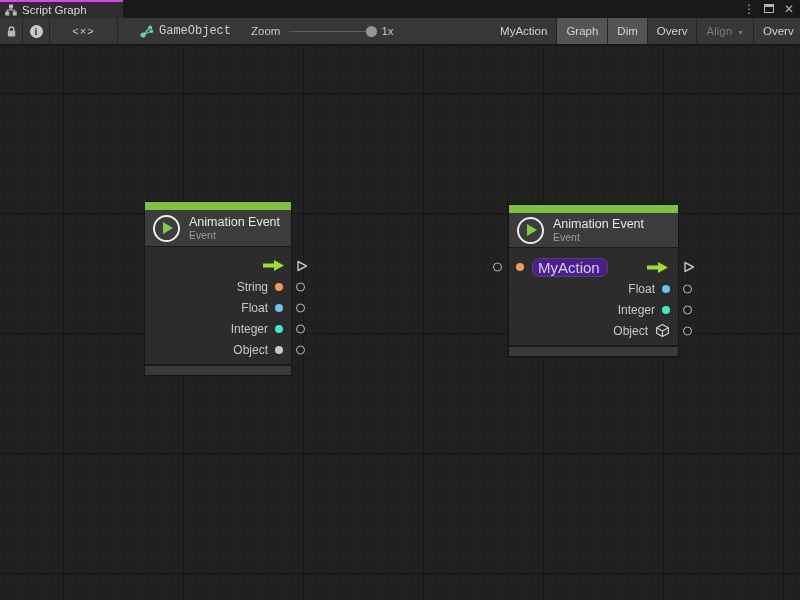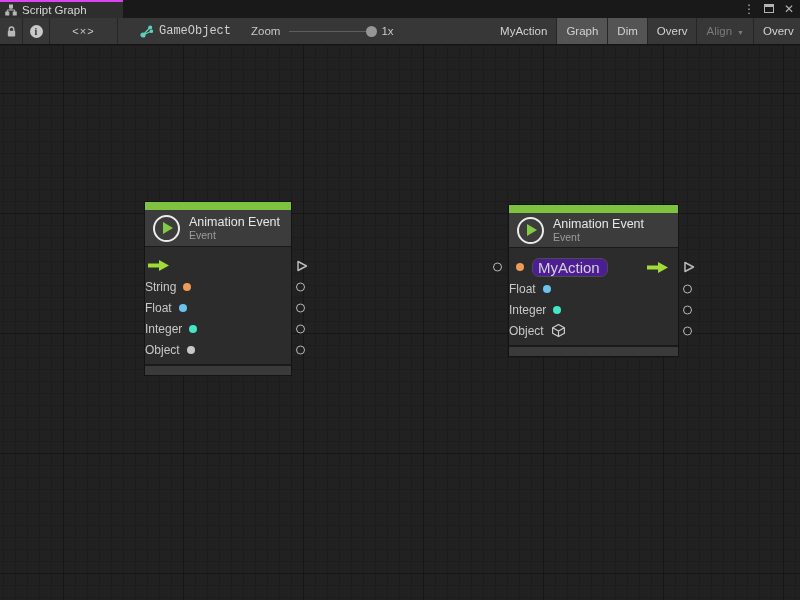--- a/index.html
+++ b/index.html
@@ -50,21 +50,21 @@
   .colorbar { height:8px; }
   .node-header { height:37px; background:#3c3c3c; border-bottom:1px solid #1a1a1a;
     display:flex; align-items:center; padding-left:8px; gap:9px; }
   .play-circle { width:27px; height:27px; border:2.5px solid #ececec; border-radius:50%; flex:none;
     display:flex; align-items:center; justify-content:center; }
   .play-tri { width:0; height:0; border-left:10px solid #85c843; border-top:6px solid transparent;
     border-bottom:6px solid transparent; margin-left:3px; }
   .node-title { font-size:12.5px; color:#e6e6e6; line-height:14px; }
   .node-sub { font-size:10.5px; color:#9d9d9d; line-height:12px; }
   .node-body { padding:8px 0 4px 0; }
-  .row { position:relative; height:21px; display:flex; align-items:center; 
+  .row { position:relative; height:21px; display:flex; align-items:center; justify-content:flex-end;
     padding-right:8px; gap:7px; }
   .row.arrow-row { padding-right:5px; }
   .row.input-row { height:22px; justify-content:flex-start; padding-left:7px; }
   .row-label { font-size:12px; color:#c8c8c8; }
   .dot { width:8px; height:8px; border-radius:50%; flex:none; }
   .port-circle { position:absolute; right:-14px; top:50%; transform:translateY(-50%);
     width:9px; height:9px; border:1.5px solid #b8b8b8; border-radius:50%; background:transparent; }
   .port-tri { position:absolute; right:-17px; top:50%; transform:translateY(-50%); }
   .port-circle-left { position:absolute; left:-16px; top:50%; transform:translateY(-50%);
     width:9px; height:9px; border:1.5px solid #b8b8b8; border-radius:50%; }

